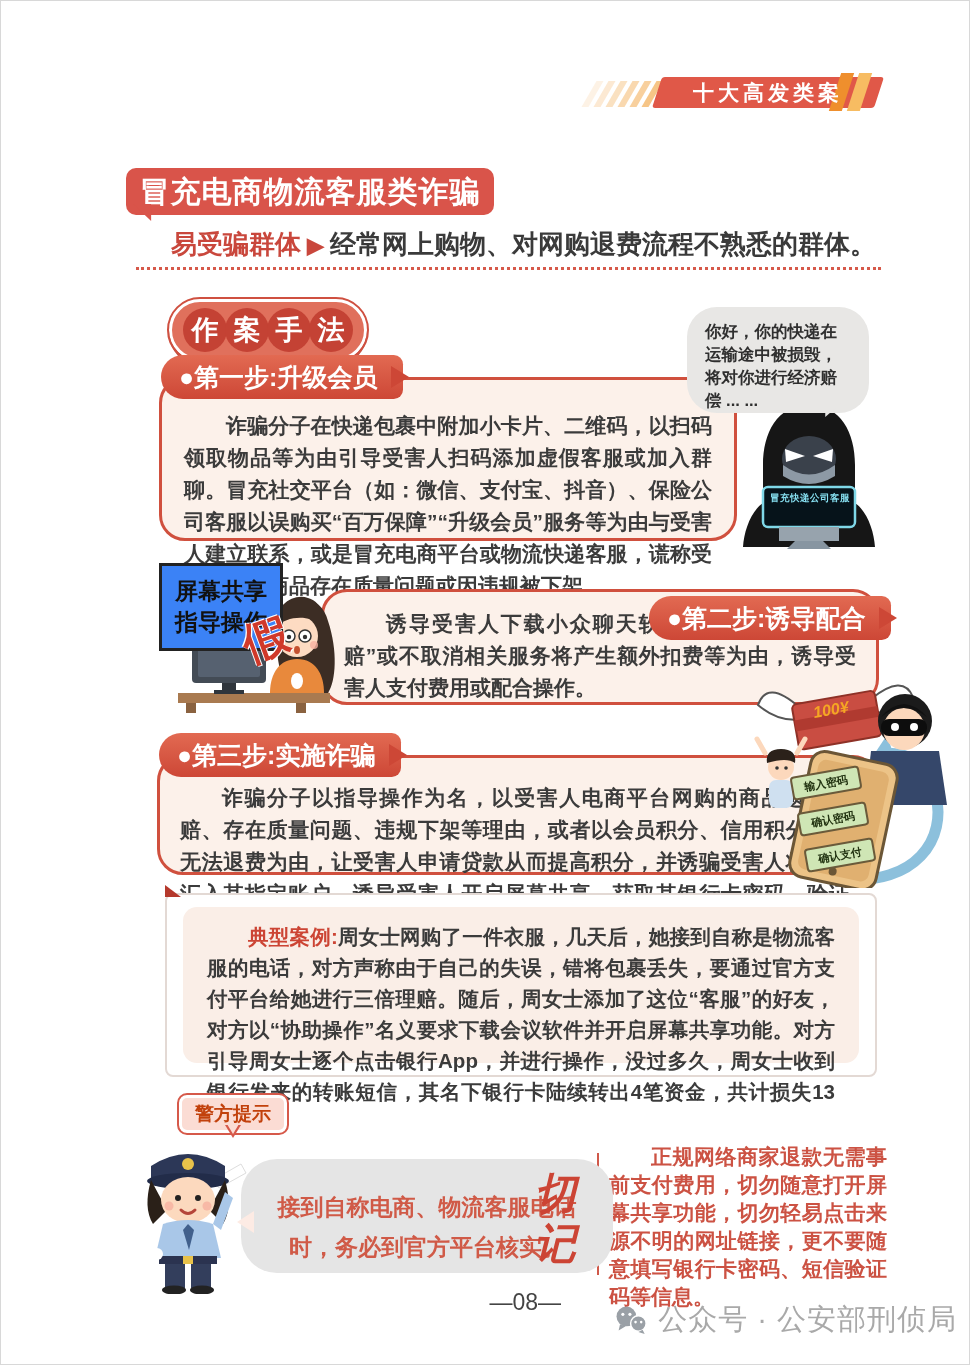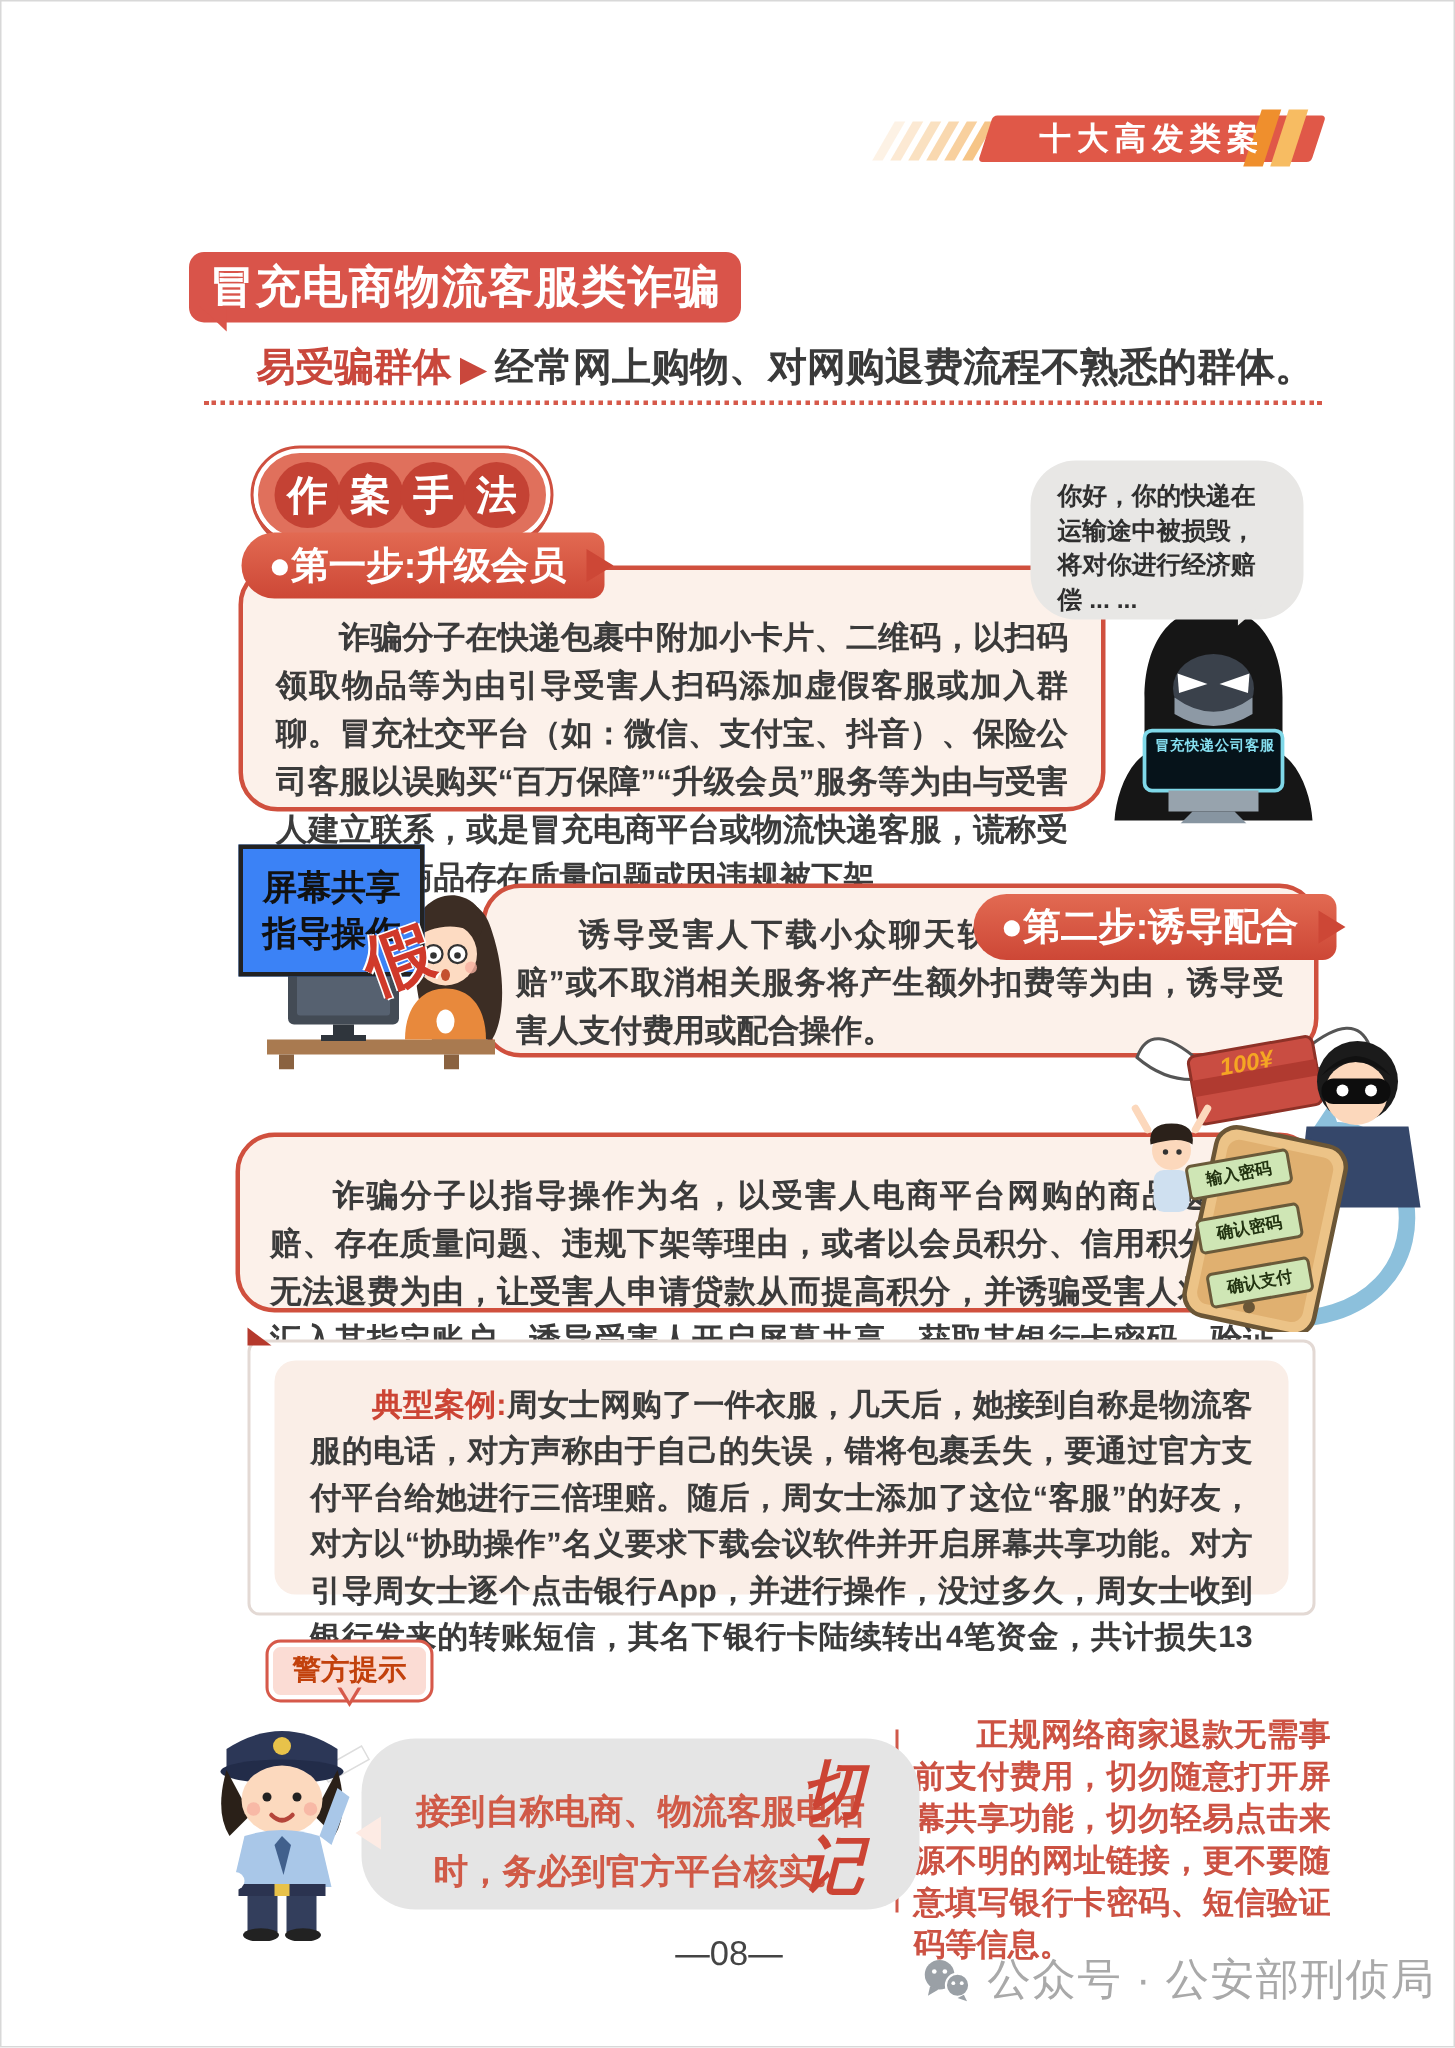--- a/index.html
+++ b/index.html
@@ -141,21 +141,21 @@
     position:absolute;left:530px;top:1168px;width:48px;color:#cc4434;
     font-family:"DejaVu Serif",serif;font-style:italic;font-weight:bold;font-size:42px;line-height:50px;
     text-align:center;word-break:break-all;z-index:3;
   }
   .remember-line{position:absolute;left:596px;top:1152px;height:122px;border-left:2px solid #d0594a;}
   .advice{
     position:absolute;left:608px;top:1142px;width:278px;
     color:#cc5243;font-weight:bold;font-size:21px;line-height:28px;text-align:justify;text-indent:2em;margin:0;
   }
   
-  .page-num{position:absolute;left:410px;top:1288px;width:150px;text-align:center;color:#444;font-size:23px;}
+  .page-num{position:absolute;left:410px;top:1288px;width:150px;text-align:right;color:#444;font-size:23px;}
   .watermark{position:absolute;left:612px;top:1298px;width:344px;display:flex;align-items:center;gap:10px;}
   .watermark .wm-text{color:#a9a9a9;font-size:29px;letter-spacing:1px;white-space:nowrap;}
 </style>
 </head>
 <body>
 
 <div class="page">
 
   <div class="banner">
     <div class="stripes">
@@ -232,20 +232,21 @@
       <path d="M94 104 C94 84 104 70 121 70 C140 70 148 86 148 104 Z" fill="#e8893c"></path>
       <ellipse cx="121" cy="92" rx="6" ry="8" fill="#ffffff"></ellipse>
     </svg>
   </div>
 
   <div class="step-pill" style="left:648px;top:556px;margin-top:39px;">●第二步:诱导配合</div>
   <div class="step-box" style="left:320px;top:588px;width:558px;height:116px;padding:16px 20px 8px 20px;">
     <p class="step-text">诱导受害人下载小众聊天软件，以帮助“退款理赔”或不取消相关服务将产生额外扣费等为由，诱导受害人支付费用或配合操作。</p>
   </div>
 
+  <div class="step-pill" style="left:158px;top:732px;">●第三步:实施诈骗</div>
   <div class="step-box" style="left:156px;top:754px;width:722px;height:120px;padding:24px 26px 8px 20px;">
     <p class="step-text" style="margin-top:0;">诈骗分子以指导操作为名，以受害人电商平台网购的商品遗失理赔、存在质量问题、违规下架等理由，或者以会员积分、信用积分不足无法退费为由，让受害人申请贷款从而提高积分，并诱骗受害人将贷款汇入其指定账户。诱导受害人开启屏幕共享，获取其银行卡密码、验证码，进而骗取资金。</p>
   </div>
 
   <div class="fraud-ill">
     <svg width="216" height="215" viewBox="0 0 216 215">
       <path d="M46 34 Q14 6 5 32 Q26 50 50 46 Z" fill="#ffffff" stroke="#555555" stroke-width="2"></path>
       <path d="M118 26 Q150 0 160 24 Q140 44 114 38 Z" fill="#ffffff" stroke="#555555" stroke-width="2"></path>
       <g transform="rotate(-10 85 48)">
         <rect x="42" y="24" width="84" height="46" rx="5" fill="#c94d42" stroke="#8e3127" stroke-width="2"></rect>

